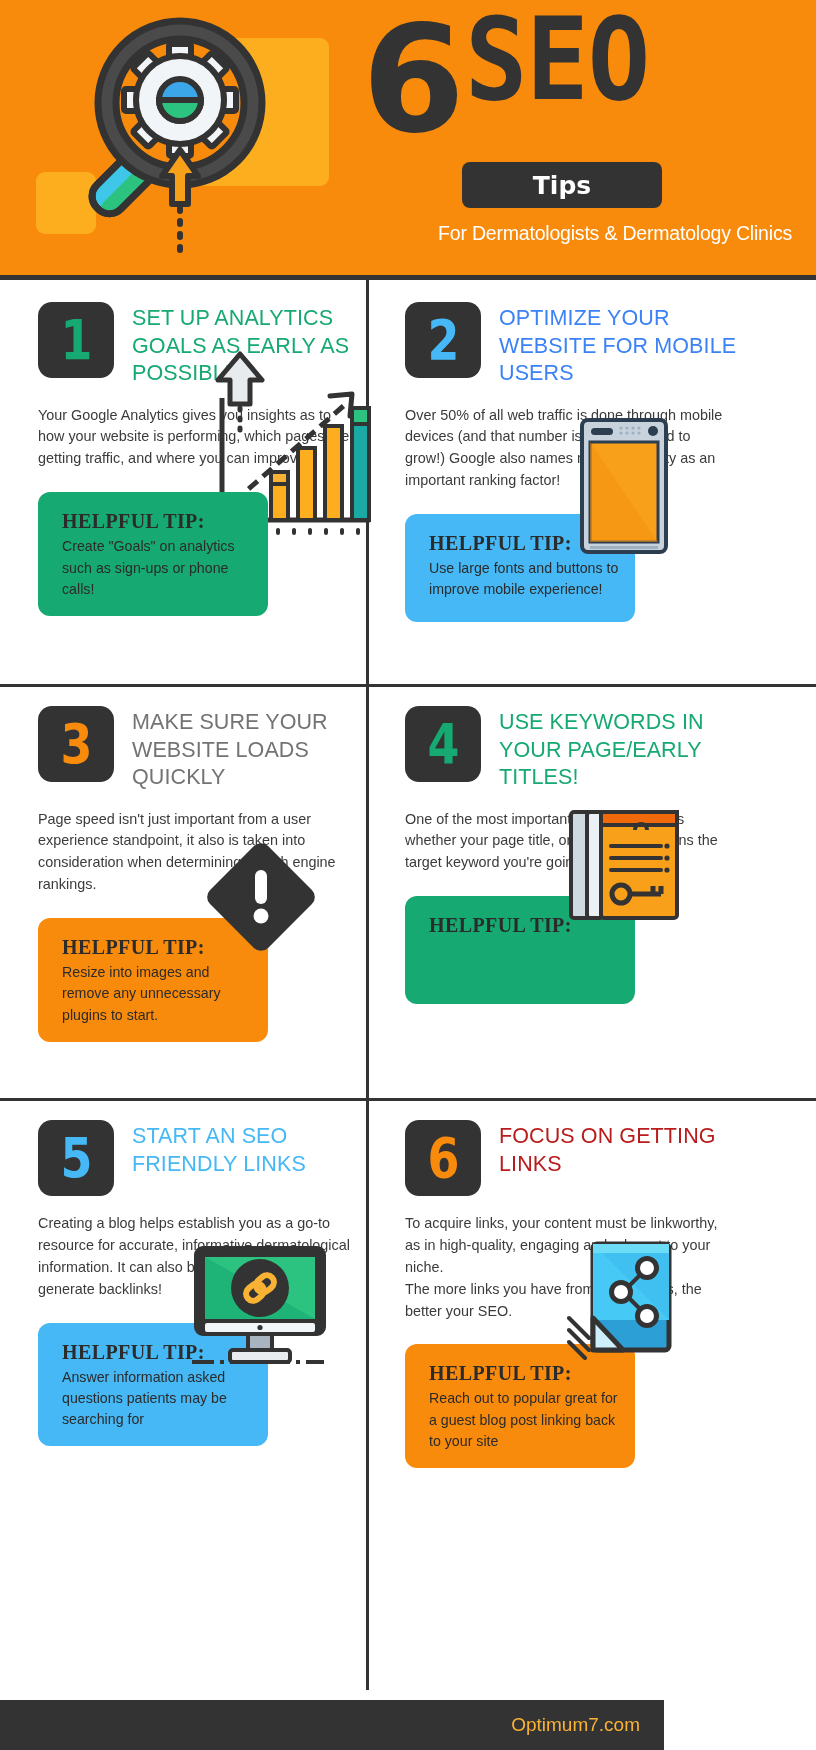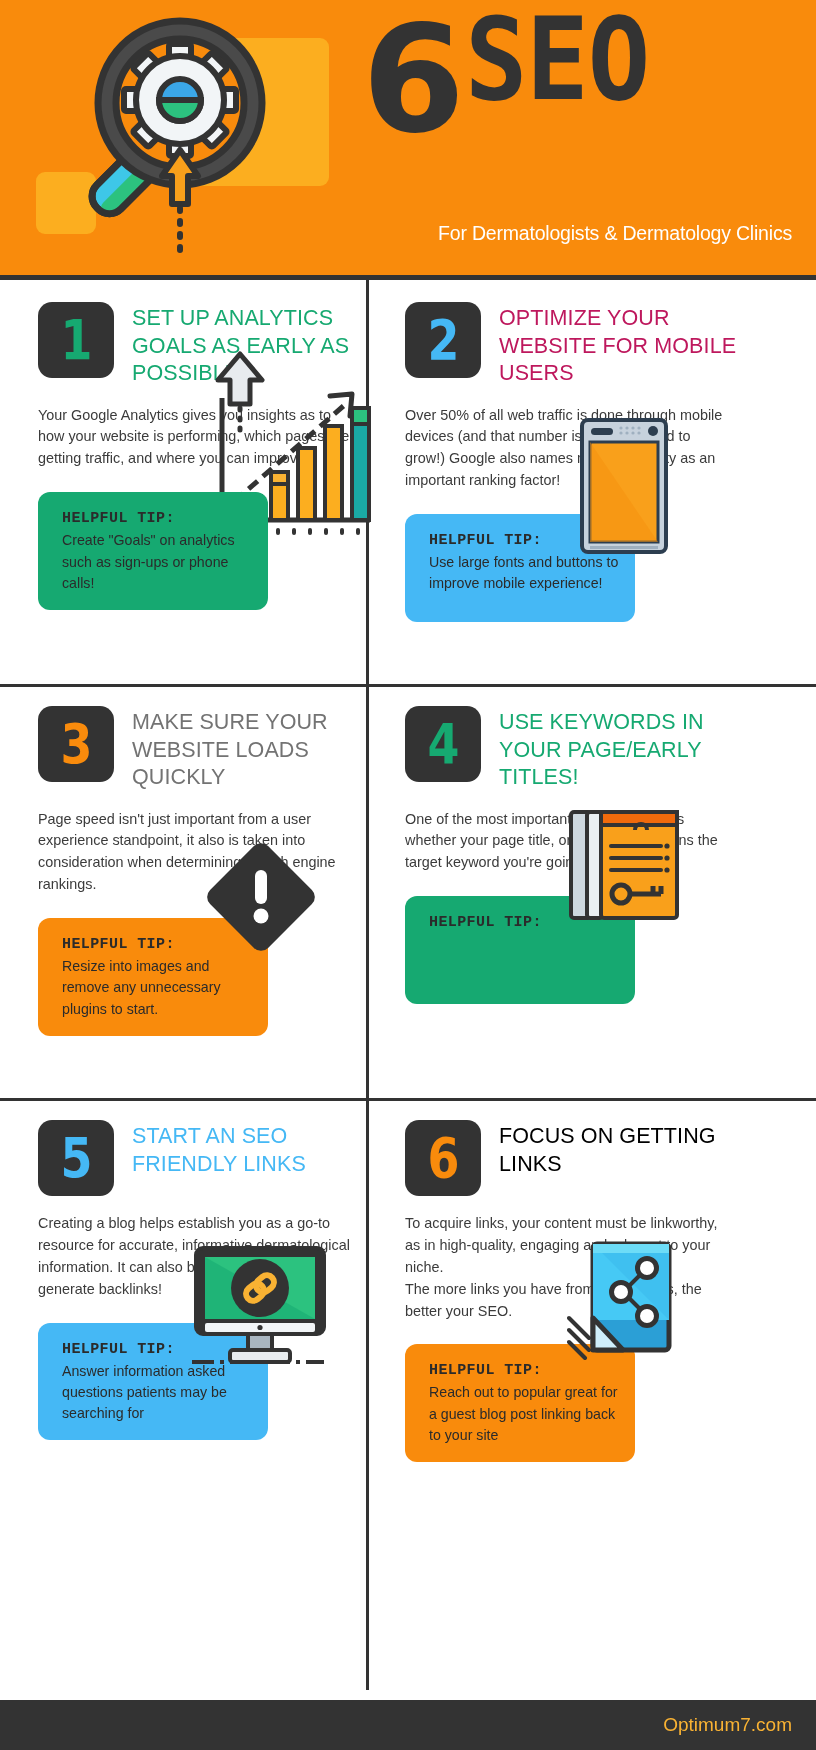--- a/index.html
+++ b/index.html
@@ -158,39 +158,39 @@
   .callout {
     position: relative;
     margin-top: 22px;
     width: 230px;
     min-height: 108px;
     border-radius: 12px;
     padding: 18px 16px 16px 24px;
     z-index: 3;
   }
   .callout-label {
-    font-family: Liberation Mono, monospace;
+    font-family: Liberation Serif, serif;
     font-weight: bold;
-    font-size: 15px;
+    font-size: 20px;
     color: #2b2b2b;
     letter-spacing: 0.4px;
     margin-bottom: 3px;
   }
   .callout-text {
     font-size: 14.2px;
     line-height: 1.5;
     color: #2b2b2b;
   }
   .art { position: absolute; z-index: 2; }
   .art.front { z-index: 4; }
 
   .footer {
     position: absolute;
     left: 0; bottom: 0;
-    width: 816px; height: 50px;
+    width: 664px; height: 50px;
     background: #333333;
   }
   .footer-text {
     position: absolute;
     right: 24px; top: 14px;
     color: #f9b233;
     font-size: 19px;
   }
 </style>
 </head>
@@ -230,20 +230,23 @@
 
     <path d="M132 168 L150 142 L168 168 L158 168 L158 196 L142 196 L142 168 Z" fill="#f9a01b" stroke="#333" stroke-width="6" stroke-linejoin="round"></path>
 
     <line x1="150" y1="200" x2="150" y2="248" stroke="#333" stroke-width="6" stroke-dasharray="3 10" stroke-linecap="round"></line>
   </svg>
 
   <div class="hdr-text">
     <div class="hdr-line1">
       <span class="hdr-six">6</span>
       <span class="hdr-seo">SEO</span>
+    </div>
+    <div class="hdr-tips-bar">
+      <span>Tips</span>
     </div>
     <div class="hdr-sub">For Dermatologists &amp; Dermatology Clinics</div>
   </div>
 </div>
 
 <div class="grid">
   <div class="vline"></div>
   <div class="hline r1"></div>
   <div class="hline r2"></div>
 
@@ -292,21 +295,21 @@
       </div>
     </div>
   </div>
 
   <div class="cell c2 row1">
     <div class="cell-inner">
       <div class="tip-head">
         <div class="numbox">
           <span style="color:#45b8f5">2</span>
         </div>
-        <div class="tip-title" style="color:#be185d">OPTIMIZE YOUR WEBSITE FOR MOBILE USERS</div>
+        <div class="tip-title" style="color:#3b82f6">OPTIMIZE YOUR WEBSITE FOR MOBILE USERS</div>
       </div>
       <div class="tip-body">Over 50% of all web traffic is done through mobile devices (and that number is only expected to grow!) Google also names mobile-usability as an important ranking factor!</div>
 
       <svg class="art front" style="left:208px; top:114px; width:94px; height:140px;" viewBox="0 0 94 140">
         <rect x="5" y="4" width="84" height="132" rx="6" fill="#c7d2dd" stroke="#2d3e50" stroke-width="4"></rect>
         <rect x="13" y="26" width="68" height="100" fill="#f9a01b" stroke="#2d3e50" stroke-width="3"></rect>
         <path d="M13 26 L81 126 L13 126 Z" fill="#f5920e" opacity="0.55"></path>
         <rect x="14" y="12" width="22" height="7" rx="3.5" fill="#2d3e50"></rect>
         <circle cx="76" cy="15" r="5" fill="#2d3e50"></circle>
         <g fill="#9fb0c0">
@@ -422,21 +425,21 @@
       </div>
     </div>
   </div>
 
   <div class="cell c2 row3">
     <div class="cell-inner">
       <div class="tip-head">
         <div class="numbox">
           <span style="color:#f98b0c">6</span>
         </div>
-        <div class="tip-title" style="color:#000000">FOCUS ON GETTING LINKS</div>
+        <div class="tip-title" style="color:#b91c1c">FOCUS ON GETTING LINKS</div>
       </div>
       <div class="tip-body" style="white-space:pre-line">To acquire links, your content must be linkworthy, as in high-quality, engaging and relevant to your niche.
 The more links you have from quality sites, the better your SEO.</div>
 
       <svg class="art front" style="left:198px; top:120px; width:106px; height:128px;" viewBox="0 0 106 128">
         <rect x="26" y="4" width="76" height="106" rx="4" fill="#2b9fd6" stroke="#333" stroke-width="5"></rect>
         <path d="M26 4 L102 4 L102 80 L26 80 Z" fill="#3fc0f0"></path>
         <path d="M26 4 L102 80 L26 80 Z" fill="#46c9f5"></path>
         <rect x="26" y="4" width="76" height="9" fill="#6ddcf7"></rect>
         <path d="M26 78 L56 110 L26 110 Z" fill="#cfeefb" stroke="#333" stroke-width="5" stroke-linejoin="round"></path>

